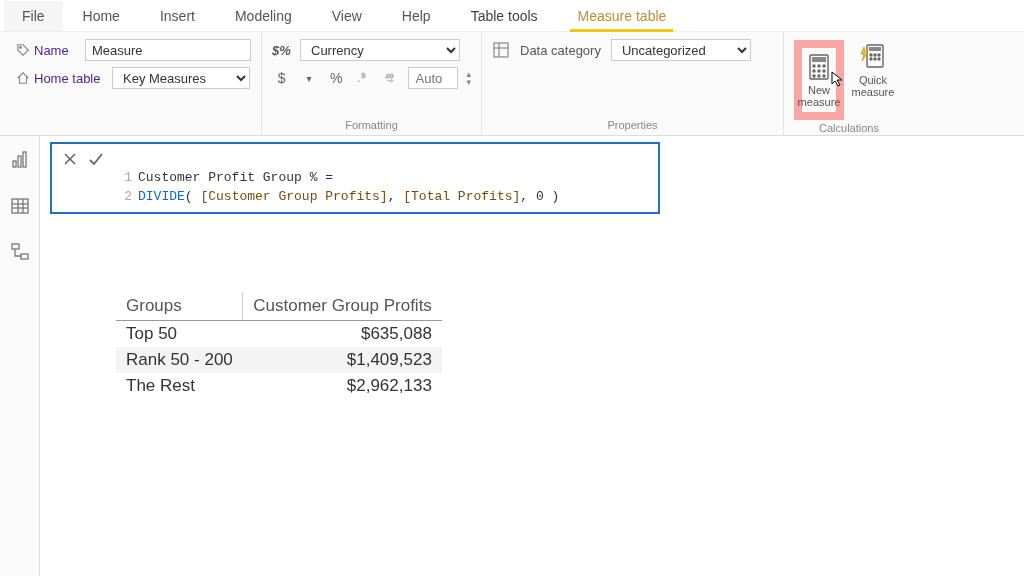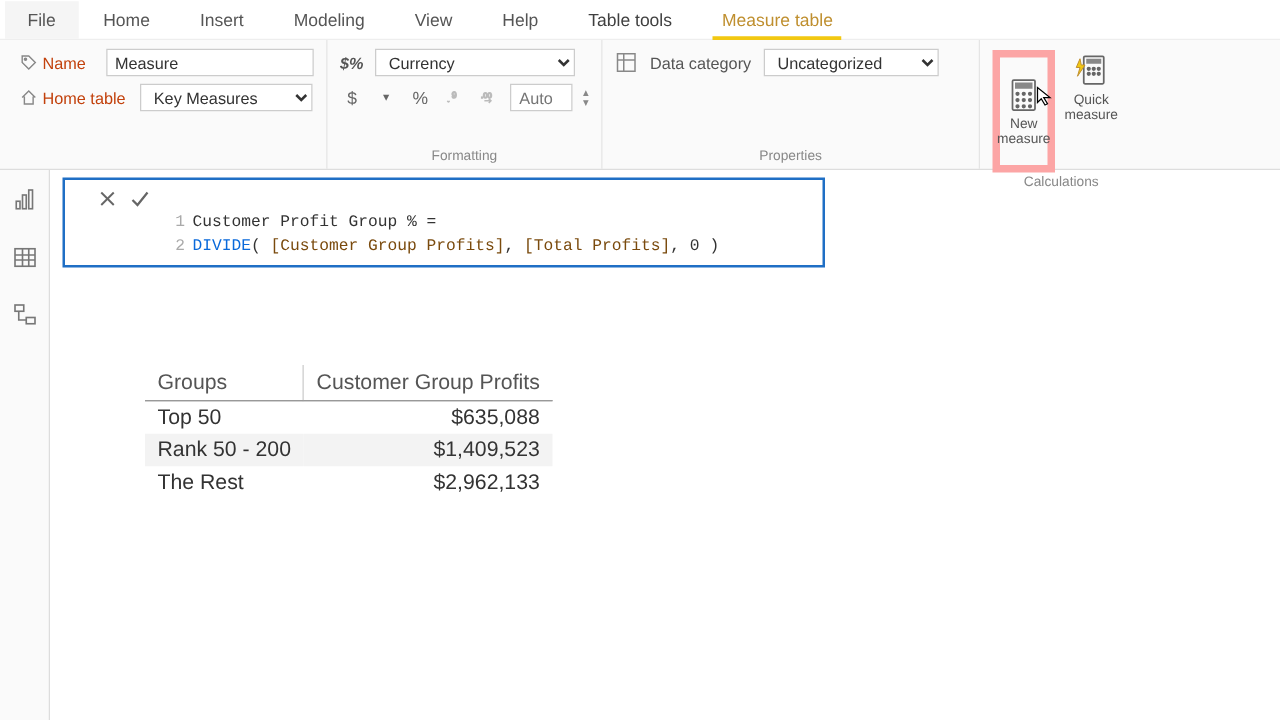--- a/index.html
+++ b/index.html
@@ -75,21 +75,21 @@
     display: flex;
     align-items: center;
     gap: 6px;
     height: 24px;
   }
   .prop-row .label {
     display: flex;
     align-items: center;
     gap: 4px;
     font-size: 13px;
-    color: #c2410c;
+    color: #4c1d95;
     width: 90px;
   }
   .prop-row input, .prop-row select, .ribbon select, .ribbon input {
     height: 22px;
     border: 1px solid #ccc;
     background: #fff;
     font-size: 13px;
     padding: 0 6px;
     color: #333;
   }
@@ -130,22 +130,22 @@
   }
   .big-btn .icon-box {
     width: 28px;
     height: 30px;
     display: flex;
     align-items: center;
     justify-content: center;
     margin-bottom: 2px;
   }
   .highlight-box {
-    border: 6px solid #fca5a5;
-    padding: 15px;
+    border: 8px solid #fca5a5;
+    padding: 4px;
   }
   .cursor-overlay {
     position: absolute;
     top: 22px;
     left: 28px;
     font-size: 16px;
     pointer-events: none;
   }
   
   .left-rail {
@@ -174,21 +174,21 @@
   
   .formula-area {
     position: absolute;
     left: 50px;
     top: 142px;
     width: 610px;
     border: 2px solid #1f6fc5;
     background: #fff;
     display: flex;
     align-items: flex-start;
-    padding: 4px 24px;
+    padding: 4px 8px;
     height: 72px;
   }
   .formula-btns { display: flex; gap: 6px; align-items: center; height: 22px; }
   .formula-btn {
     width: 20px;
     height: 20px;
     display: flex;
     align-items: center;
     justify-content: center;
     color: #666;

